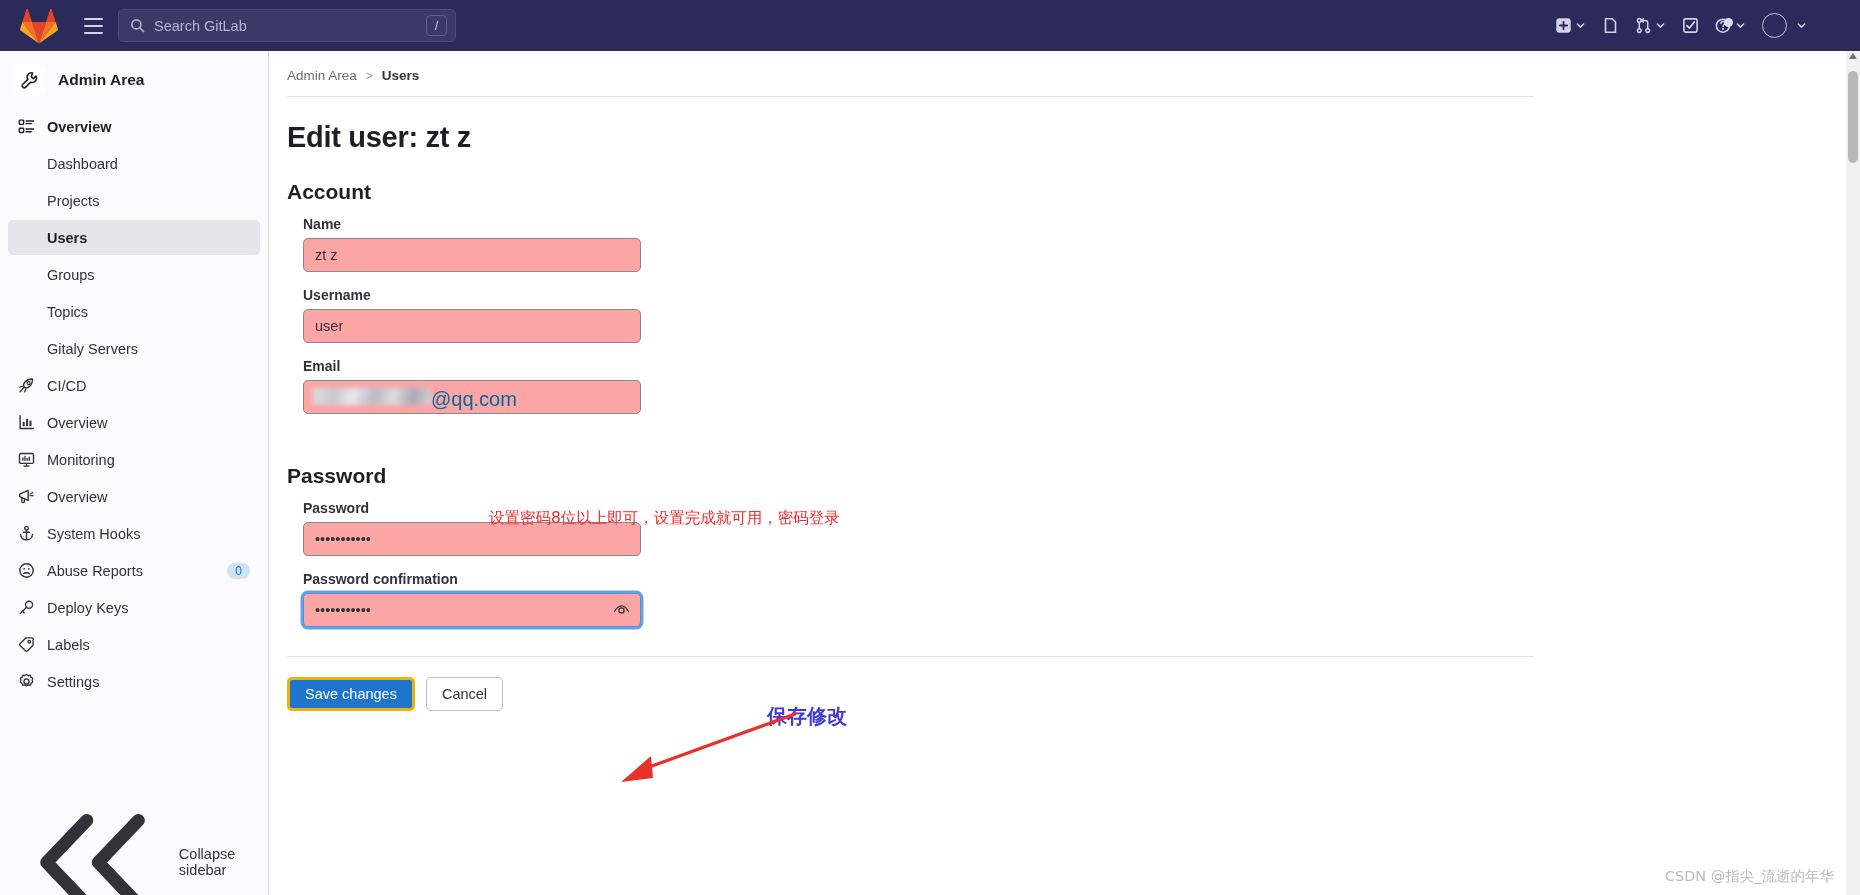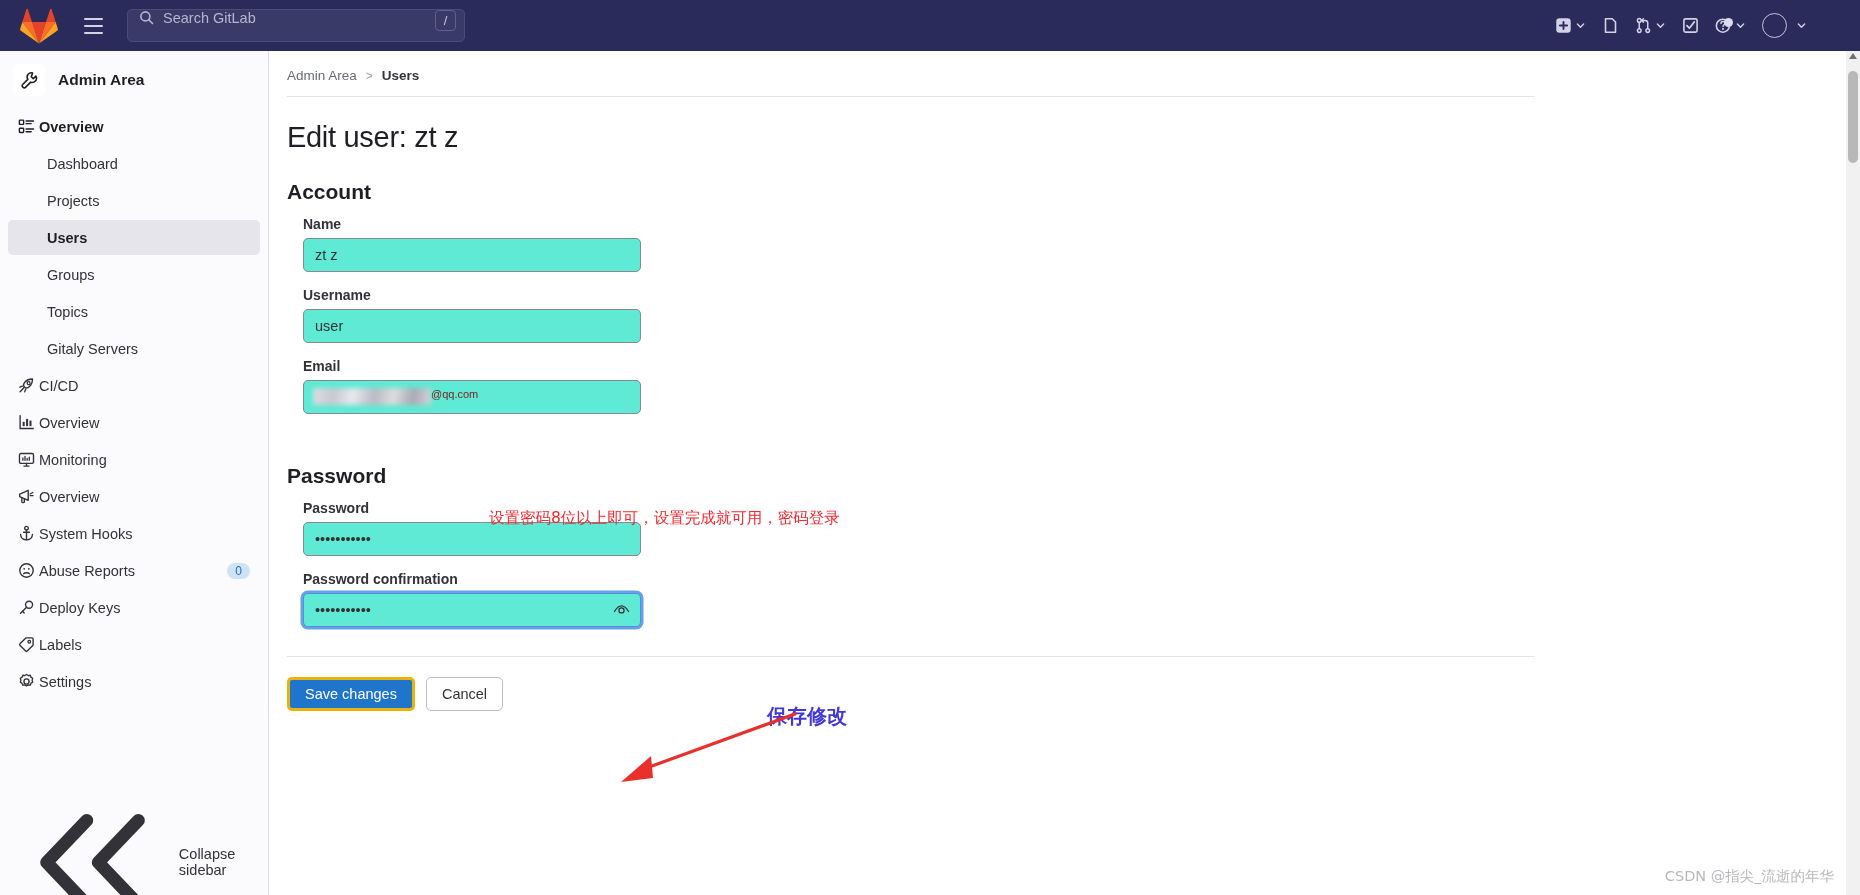--- a/index.html
+++ b/index.html
@@ -15,23 +15,23 @@
     background: #2b2b5b; display: flex; align-items: center; padding: 0 12px;
   }
   .gl-logo { width: 38px; height: 36px; margin-left: 8px; margin-right: 18px; flex: none; }
   .hamburger {
     width: 34px; height: 34px; display: flex; flex-direction: column;
     justify-content: center; align-items: center; gap: 5px; cursor: pointer; flex: none;
   }
   .hamburger span { display: block; width: 19px; height: 2px; background: #d3d2e6; border-radius: 1px; }
 
   .searchbox {
-    margin-left: 17px; width: 338px; height: 33px; border-radius: 5px;
+    margin-left: 8px; width: 338px; height: 33px; border-radius: 5px;
     background: #3a3a68; border: 1px solid #4b4b79;
-    display: flex; align-items: flex-start; padding: 0 8px 0 11px; cursor: text;
+    display: flex; align-items: center; padding: 0 8px 0 11px; cursor: text;
   }
   .searchbox .sicon { width: 15px; height: 15px; flex: none; margin-right: 9px; }
   .searchbox .stext { color: #b6b5d0; font-size: 14.5px; flex: 1; }
   .slash {
     width: 21px; height: 21px; border: 1px solid #60608c; border-radius: 4px;
     color: #c9c8de; font-size: 13px; display: flex; align-items: center;
     justify-content: center; flex: none;
   }
 
   .navright { margin-left: auto; display: flex; align-items: center; gap: 2px; padding-right: 34px; }
@@ -62,21 +62,21 @@
     padding: 13px 10px 13px 13px; cursor: pointer;
   }
   .sb-header-icon {
     width: 32px; height: 32px; background: #fff; border-radius: 5px;
     display: flex; align-items: center; justify-content: center; flex: none;
   }
   .sb-header-title { font-size: 15.5px; font-weight: bold; color: #1f1e24; }
 
   .sb-scroll { flex: 1; overflow: hidden; padding: 0 8px; }
   .sb-item {
-    display: flex; align-items: center; gap: 4px;
+    display: flex; align-items: center; gap: 12px;
     height: 35px; padding: 0 10px; border-radius: 5px;
     color: #333238; font-size: 14.5px; cursor: pointer; margin-bottom: 2px;
   }
   .sb-item .si { width: 17px; height: 17px; flex: none; display: block; }
   .sb-item.top { font-weight: bold; color: #1f1e24; }
   .sb-sub { padding-left: 39px; font-size: 14.5px; }
   .sb-sub.active { background: #e6e5eb; font-weight: bold; color: #1f1e24; }
   .sb-badge {
     margin-left: auto; background: #cfe3f7; color: #1f6fbf;
     font-size: 12px; border-radius: 9px; padding: 1px 8px; font-weight: normal;
@@ -97,39 +97,39 @@
   .content { padding: 0 18px 0 18px; max-width: 1560px; }
   .breadcrumb {
     display: flex; align-items: center; gap: 9px;
     padding: 17px 0 13px 0; font-size: 13.5px;
   }
   .bc-link { color: #6b6b77; cursor: pointer; }
   .bc-sep { color: #9a9aa6; font-size: 12px; }
   .bc-current { color: #333238; font-weight: bold; cursor: pointer; }
   .hr { height: 1px; background: #e4e4e8; margin-bottom: 24px; width: 1247px; }
 
-  .page-title { font-size: 29px; font-weight: normal; color: #1f1e24; letter-spacing: -0.3px; }
+  .page-title { font-size: 29px; font-weight: bold; color: #1f1e24; letter-spacing: -0.3px; }
   .section-title { font-size: 21px; font-weight: bold; color: #1f1e24; margin-top: 26px; margin-bottom: 12px; }
   .field { margin-bottom: 15px; position: relative; margin-left: 16px; }
   .flabel { font-size: 14px; font-weight: bold; color: #333238; display: block; margin-bottom: 6px; }
   .finput {
     width: 338px; height: 34px; border: 1px solid #89888d; border-radius: 5px;
-    padding: 0 11px; font-size: 14.5px; color: #333238; background: #5eead4;
+    padding: 0 11px; font-size: 14.5px; color: #333238; background: #fca5a5;
     font-family: "Liberation Sans", sans-serif; outline: none;
   }
   .finput.focused { border: 1px solid #5a8fd6; box-shadow: 0 0 0 2.5px #64a1e8; }
 
   .email-wrap { position: relative; width: 338px; }
   .email-redact {
     position: absolute; left: 10px; top: 8px; width: 118px; height: 17px;
     background: linear-gradient(100deg,#dedee2 0%,#c8c8d0 18%,#e9e9ee 34%,#b9b9c4 52%,#dededf 68%,#a8a8b4 84%,#d6d6dc 100%);
     filter: blur(2.6px); border-radius: 2px;
   }
   .email-text {
-    position: absolute; left: 128px; top: 8px; font-size: 11px; color: #7f1d1d;
+    position: absolute; left: 128px; top: 8px; font-size: 20px; color: #0369a1;
   }
 
   .eye-btn {
     position: absolute; right: 10px; top: 50%; transform: translateY(-50%);
     width: 19px; height: 19px; cursor: pointer; background: none; border: none; padding: 0;
   }
 
   .pw-annot {
     position: absolute; left: 186px; top: 8px; white-space: nowrap;
     color: #f5262d; font-size: 15.5px; font-family: "DejaVu Sans", sans-serif;

